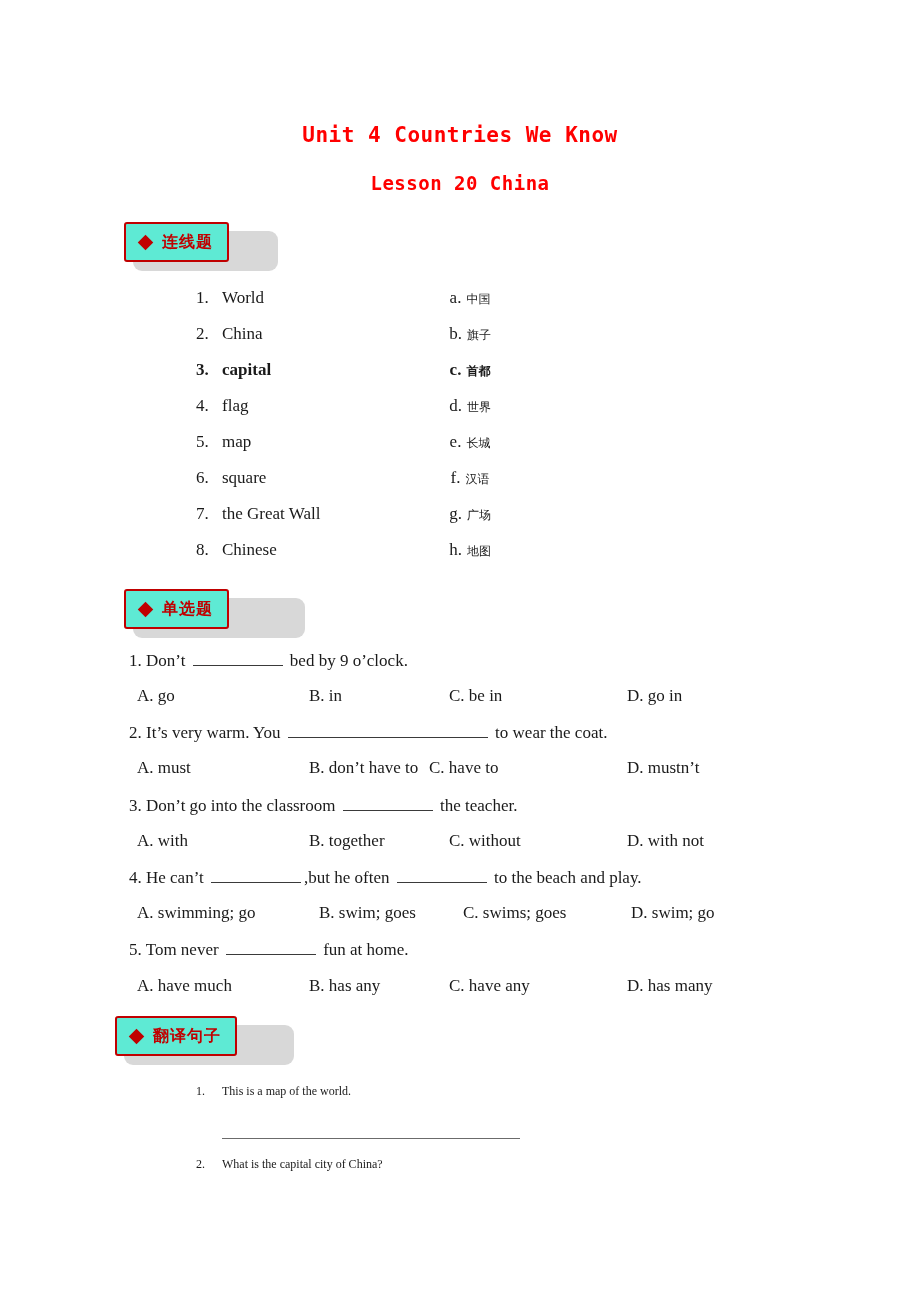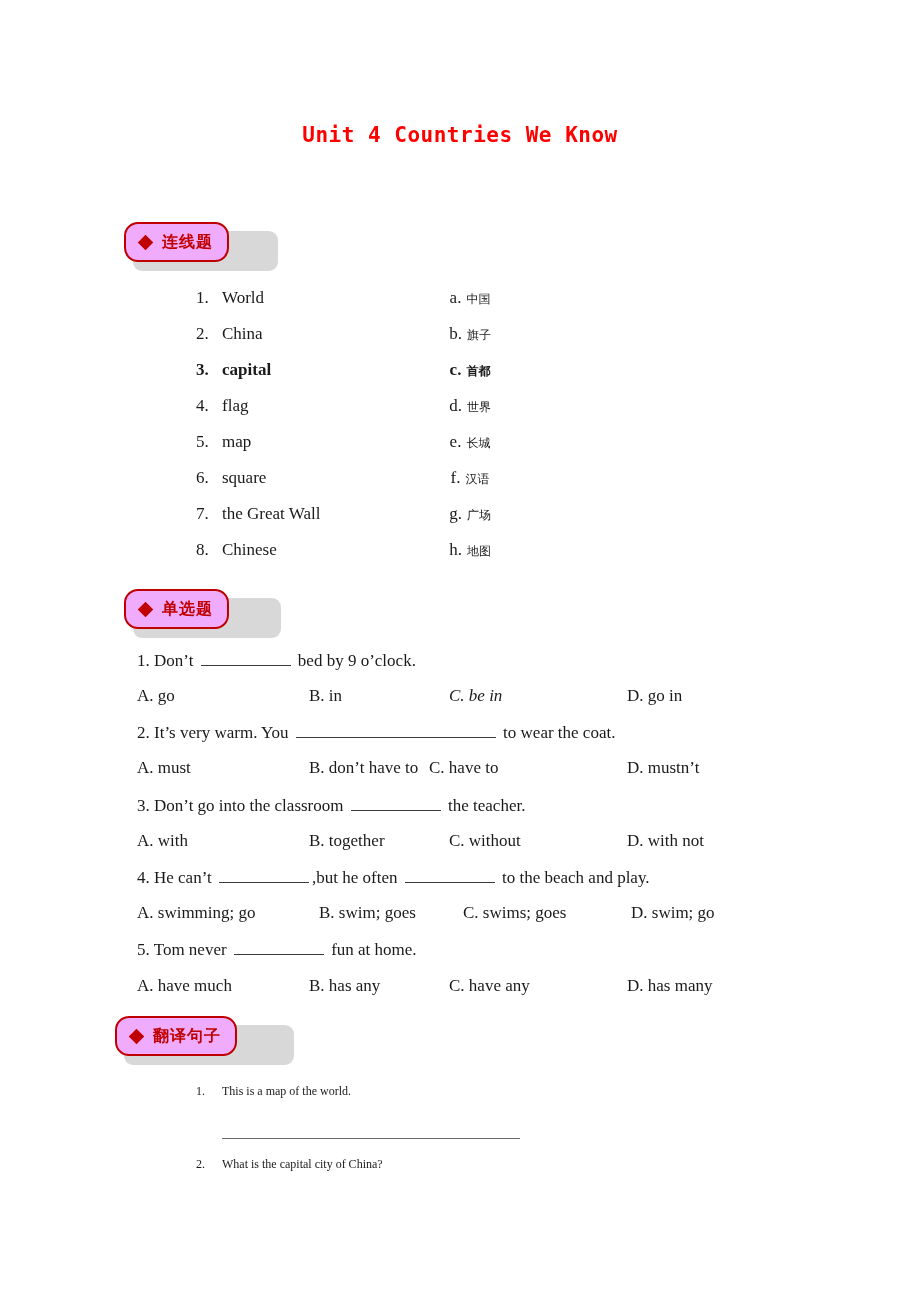--- a/index.html
+++ b/index.html
@@ -42,22 +42,22 @@
   .badge-wrap {
     position: absolute;
     height: 40px;
   }
   .badge {
     position: absolute;
     left: 0; top: 0;
     height: 100%;
     box-sizing: border-box;
     border: 2px solid #c00000;
-    border-radius: 14px;
-    background: #f0abfc;
+    border-radius: 3px;
+    background: #5eead4;
     display: flex;
     align-items: center;
     padding: 0 14px;
     z-index: 2;
   }
   .badge-shadow {
     position: absolute;
     left: 9px; top: 9px;
     width: 100%;
     height: 100%;
@@ -105,21 +105,21 @@
     text-align: center;
     white-space: nowrap;
   }
   .match-right .ltr { margin-right: 5px; }
   .cjk { font-family: "DejaVu Sans", "Liberation Sans", sans-serif; font-size: 12px; }
 
   
   .mc-block { position: absolute; left: 0; top: 0; width: 920px; }
   .mc-stem {
     position: absolute;
-    left: 137px;
+    left: 129px;
     font-size: 17px;
     white-space: nowrap;
   }
   .blank {
     display: inline-block;
     border-bottom: 1.5px solid #3a3a3a;
     height: 15px;
     vertical-align: baseline;
     margin: 0 3px;
   }
@@ -151,20 +151,21 @@
     border-bottom: 1.3px solid #6b6b6b;
     height: 0;
   }
 </style>
 </head>
 <body>
 
 <div class="page">
 
   <div class="doc-title" id="title-main">Unit 4 Countries We Know</div>
+  <div class="doc-title" id="title-sub">Lesson 20 China</div>
 
   <div class="badge-wrap" style="left:124px; top:222px; width:145px;">
     <div class="badge-shadow"></div>
     <div class="badge">
       <span class="badge-diamond"></span>
       <span class="badge-label">连线题</span>
     </div>
   </div>
 
   <div class="match-list">
@@ -236,37 +237,37 @@
       <span class="match-left">
         <span class="num">8.</span><span>Chinese</span>
       </span>
       <span class="match-right">
         <span class="ltr">h.</span><span class="cjk">地图</span>
       </span>
     </div>
 
   </div>
 
-  <div class="badge-wrap" style="left:124px; top:589px; width:148px;">
+  <div class="badge-wrap" style="left:124px; top:589px; width:148px;padding-left:24px;">
     <div class="badge-shadow"></div>
     <div class="badge">
       <span class="badge-diamond"></span>
       <span class="badge-label">单选题</span>
     </div>
   </div>
 
   <div class="mc-block">
 
     <div class="mc-stem" style="top:650px;">
       <span>1. Don’t</span>
       <span class="blank" style="width:90px;"></span>
       <span>bed by 9 o’clock.</span>
     </div>
     <div class="mc-options" style="top:686px;">
-      <span style="width:172px;">A. go</span><span style="width:140px;">B. in</span><span style="width:178px;font-style:italic;">C. be in</span><span>D. go in</span>
+      <span style="width:172px;">A. go</span><span style="width:140px;">B. in</span><span style="width:178px;">C. be in</span><span>D. go in</span>
     </div>
 
     <div class="mc-stem" style="top:722px;">
       <span>2. It’s very warm. You</span>
       <span class="blank" style="width:200px;"></span>
       <span>to wear the coat.</span>
     </div>
     <div class="mc-options" style="top:758px;">
       <span style="width:172px;">A. must</span><span style="width:120px;">B. don’t have to</span><span style="width:198px;">C. have to</span><span>D. mustn’t</span>
     </div>

